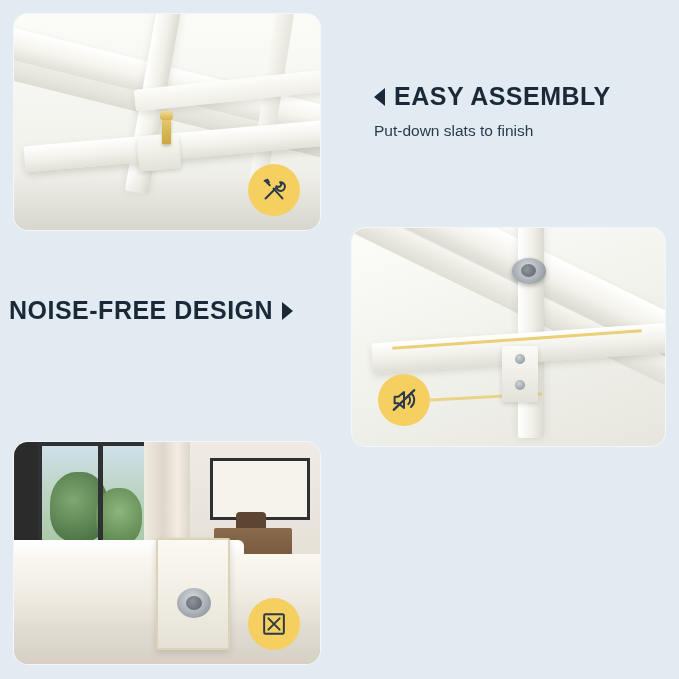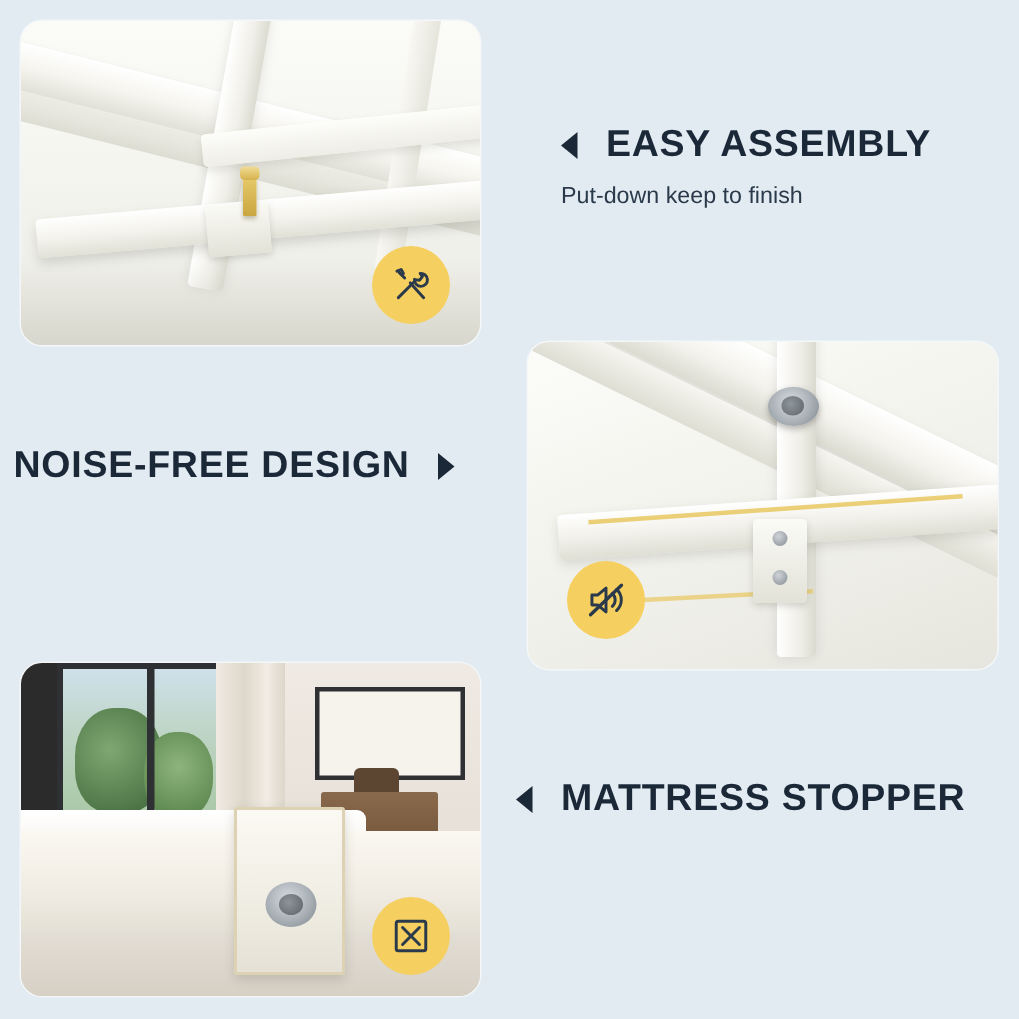--- a/index.html
+++ b/index.html
@@ -45,21 +45,21 @@
   
   .txt-block { position: absolute; }
   .headline {
     font-size: 25px;
     font-weight: bold;
     color: #1b2838;
     letter-spacing: 0.5px;
     white-space: nowrap;
     display: flex;
     align-items: center;
-    gap: 19px;
+    gap: 9px;
   }
   .sub {
     font-size: 15.5px;
     color: #2b3a4a;
     margin-top: 9px;
     line-height: 1.38;
   }
   .arrow {
     width: 0; height: 0;
     border-top: 9px solid transparent;
@@ -378,21 +378,21 @@
         </g>
       </svg>
     </div>
   </div>
 
   <div class="txt-block" id="txt-assembly">
     <div class="headline">
       <span class="arrow arrow-left"></span>
       <span>EASY ASSEMBLY</span>
     </div>
-    <div class="sub">Put-down keep to finish</div>
+    <div class="sub">Put-down slats to finish</div>
   </div>
 
   <div class="txt-block" id="txt-noise">
     <div class="headline">
       <span>NOISE-FREE DESIGN</span>
       <span class="arrow arrow-right"></span>
     </div>
   </div>
 
   <div class="photo-card" id="card-noise">
@@ -440,19 +440,15 @@
       <svg width="30" height="30" viewBox="0 0 32 32" aria-hidden="true">
         <g stroke="#2b3a4a" stroke-width="2.1" fill="none" stroke-linecap="round" stroke-linejoin="round">
           <rect x="5.5" y="5.5" width="21" height="21" rx="1.5"></rect>
           <path d="M10 10 L22 22 M22 10 L10 22"></path>
         </g>
       </svg>
     </div>
   </div>
 
   <div class="txt-block" id="txt-stopper">
-    <div class="headline">
-      <span class="arrow arrow-left"></span>
-      <span>MATTRESS STOPPER</span>
-    </div>
   </div>
 
 </div>
 
 </body></html>

